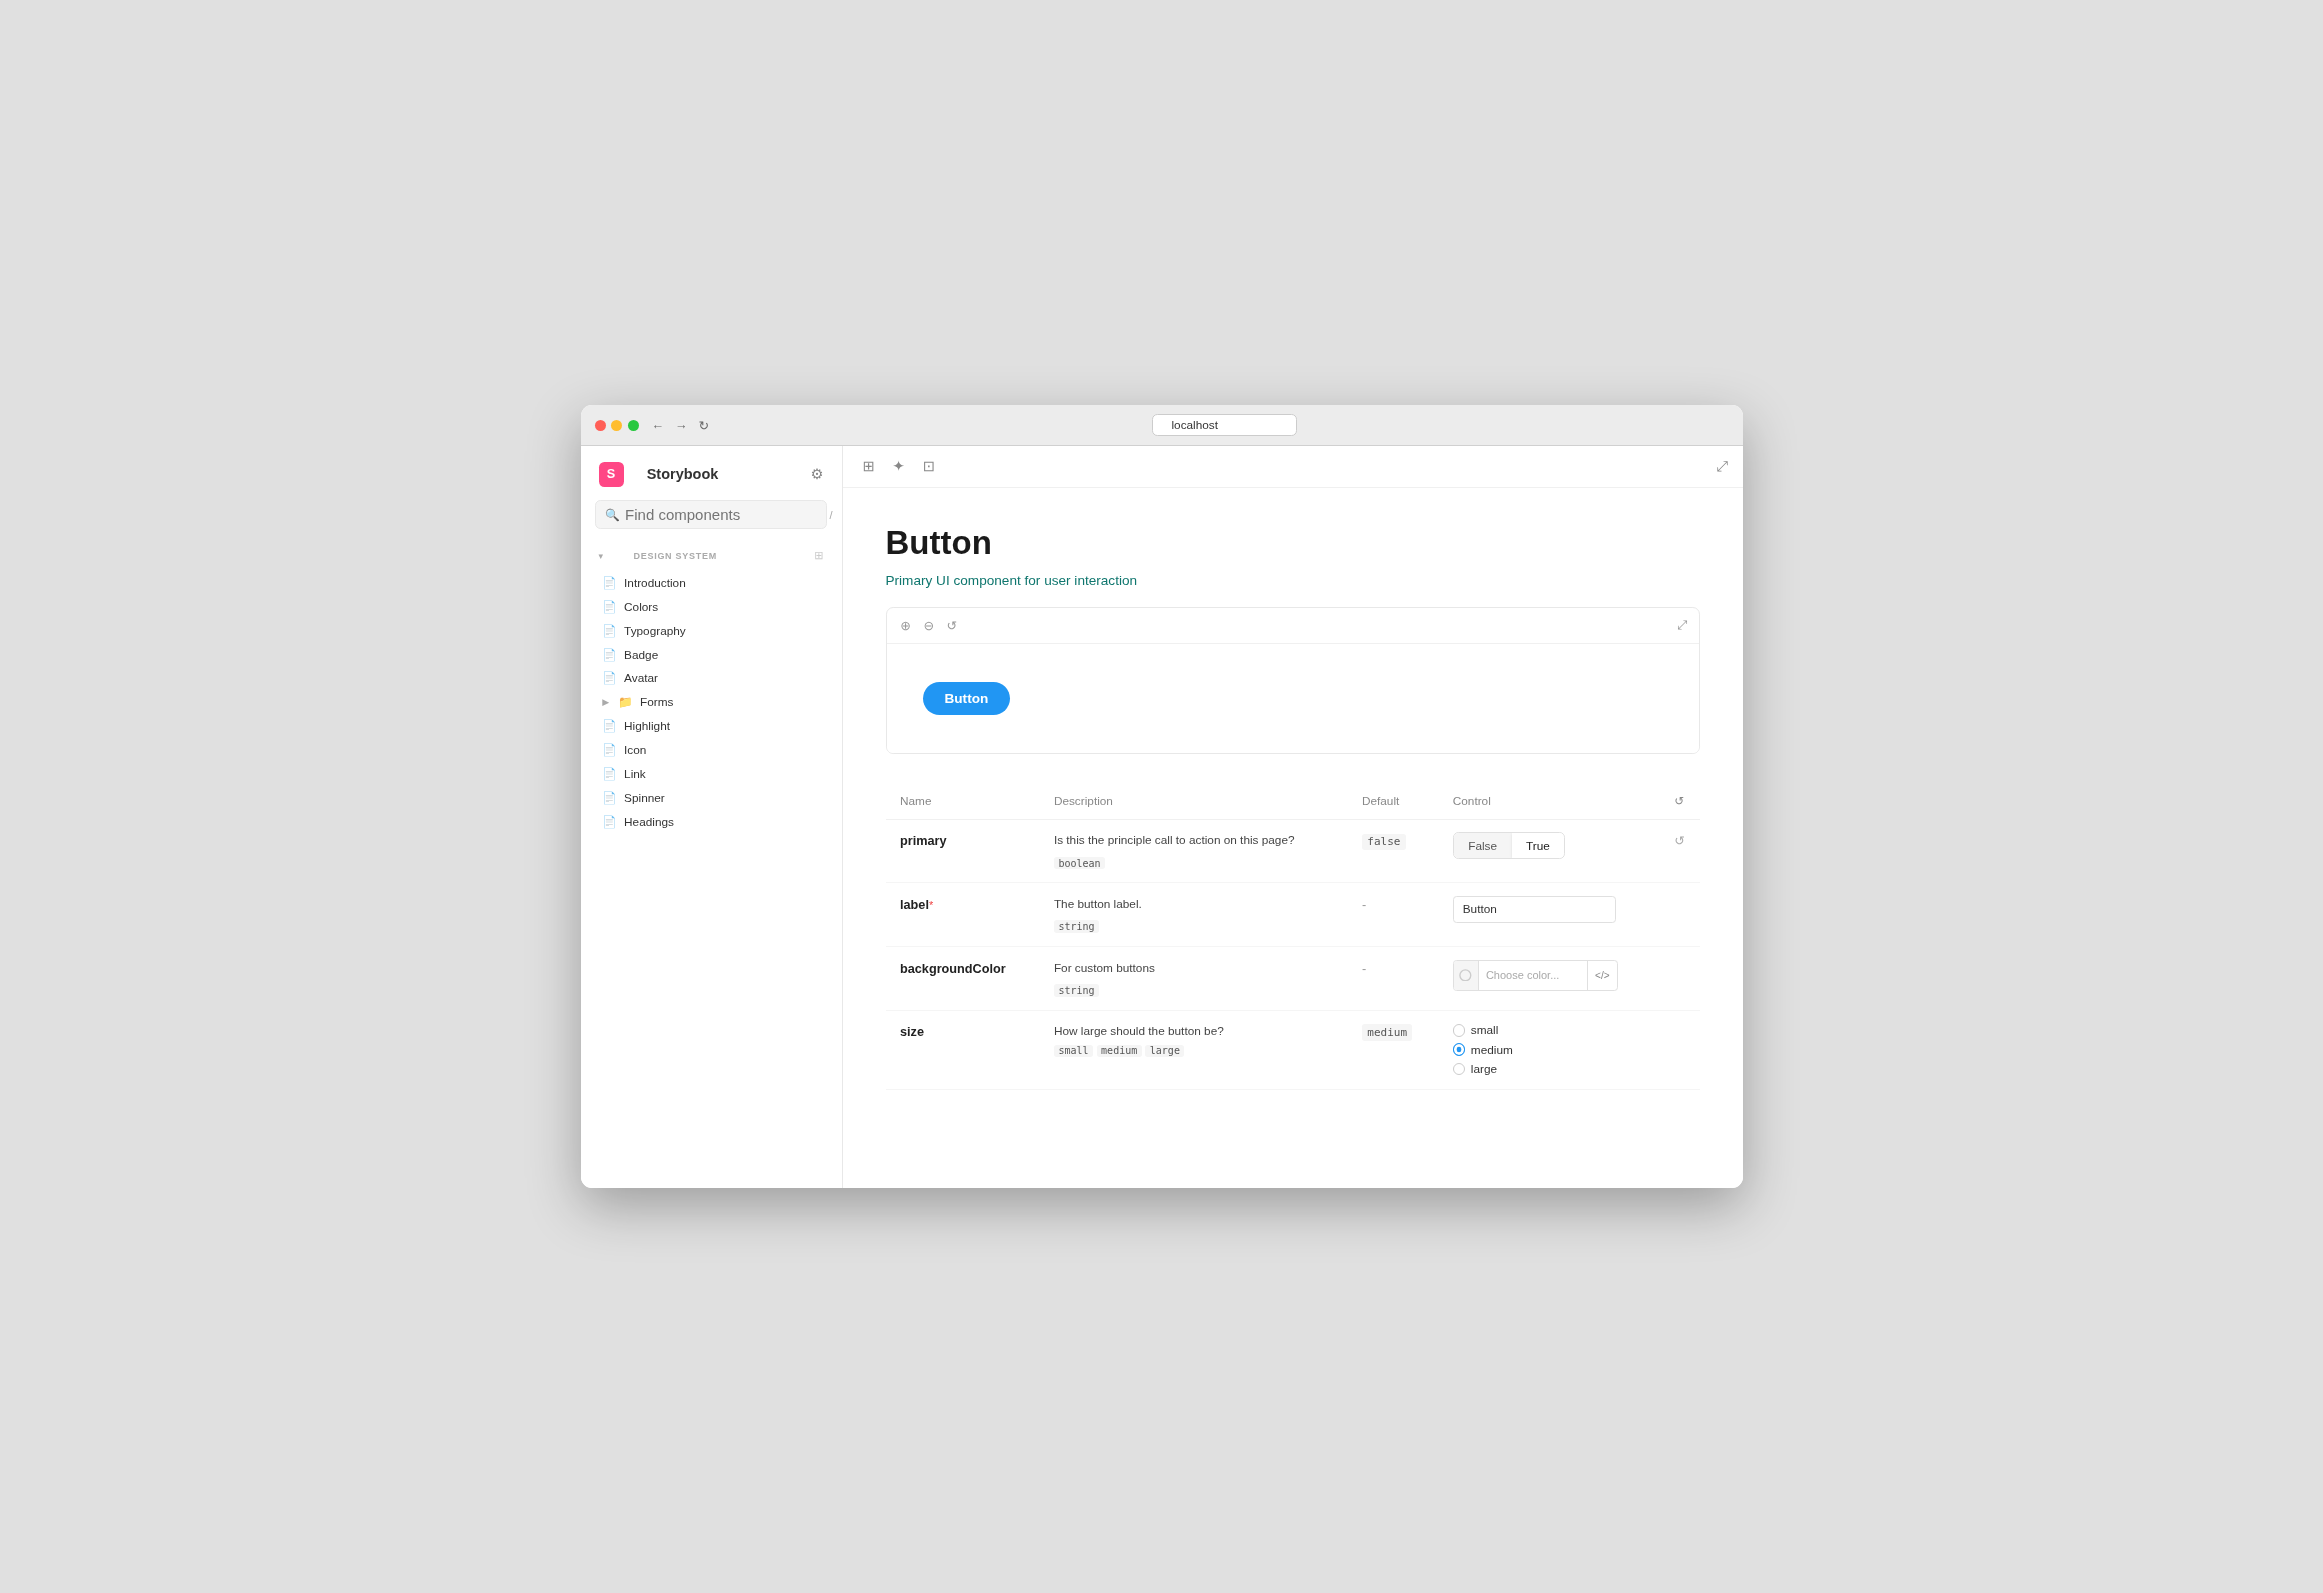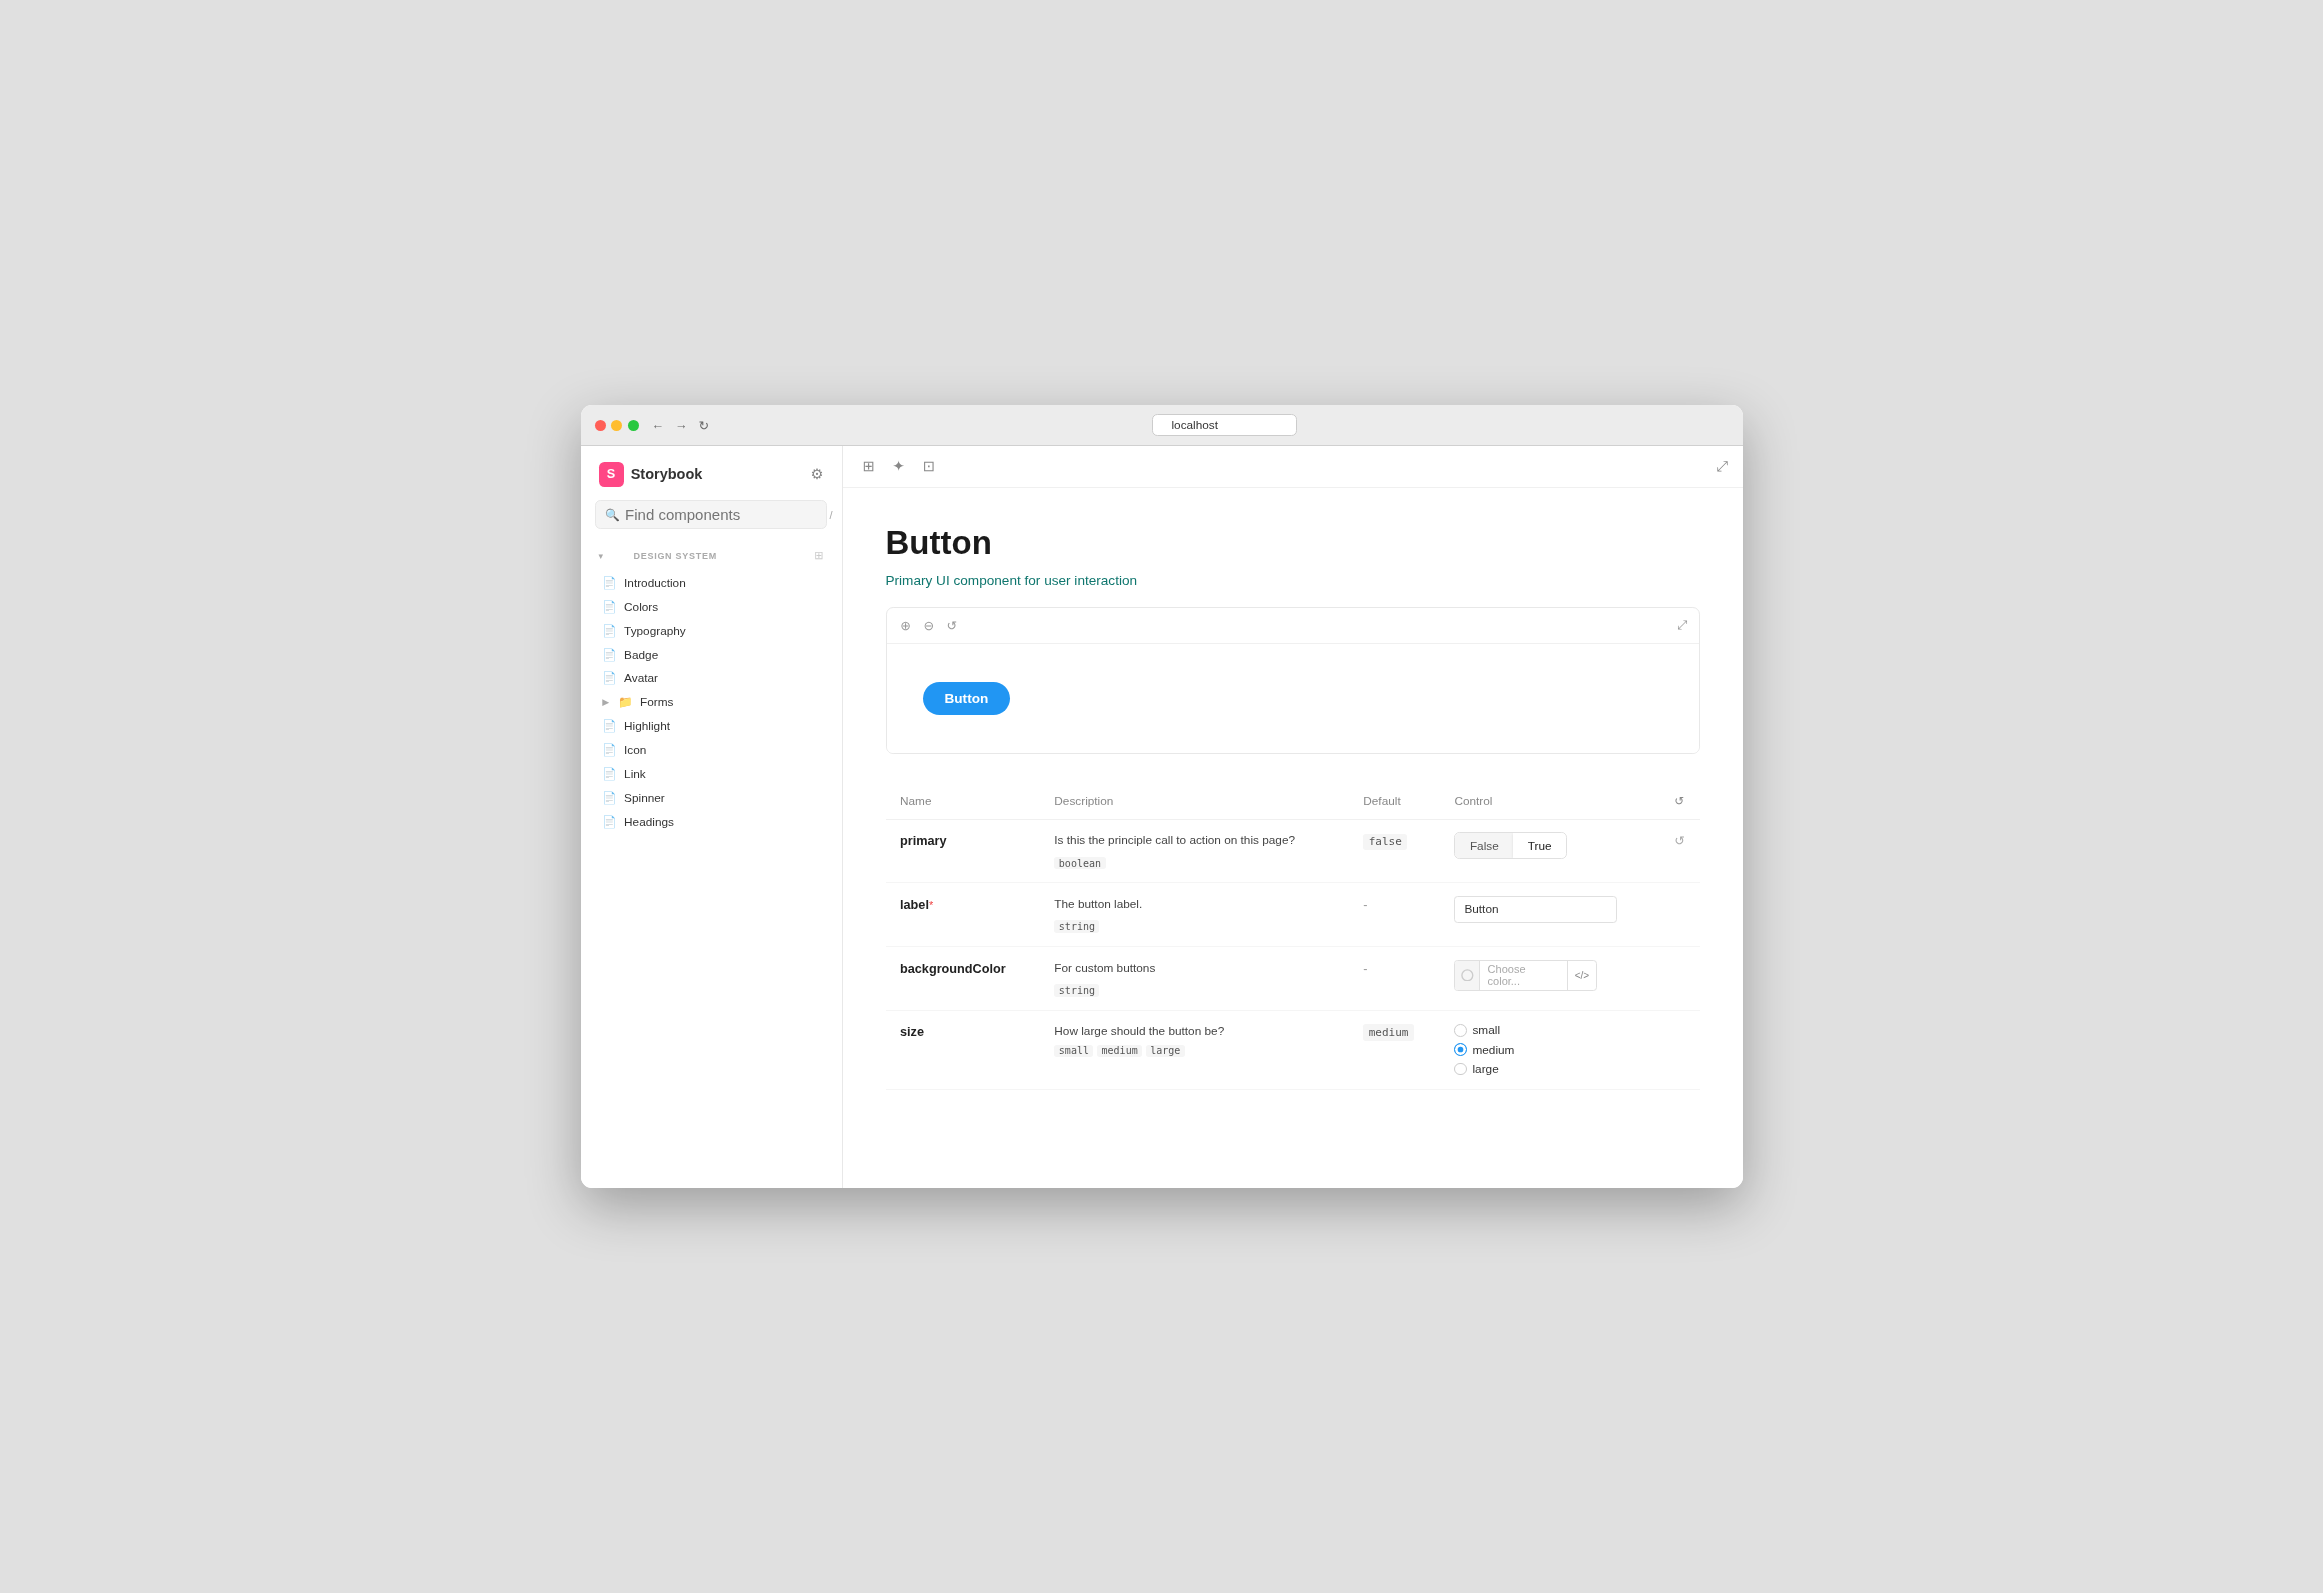--- a/index.html
+++ b/index.html
@@ -102,20 +102,21 @@
       align-items: center;
       justify-content: center;
       color: white;
       font-weight: bold;
       font-size: 12.7px;
     }
     .logo-text {
       font-size: 14.5px;
       font-weight: 700;
       color: #333;
+      margin-left: 16px;
     }
     .settings-icon {
       color: #888;
       cursor: pointer;
       font-size: 14.5px;
     }
     .search-bar {
       margin: 0 14.5px 14.5px;
       display: flex;
       align-items: center;
@@ -379,21 +380,21 @@
       color: #333;
       width: 163px;
       outline: none;
     }
     .color-control {
       display: flex;
       align-items: center;
       border: 0.9px solid #e0e0e0;
       border-radius: 3.6px;
       overflow: hidden;
-      width: 143px;
+      width: 165px;
     }
     .color-swatch {
       width: 25px;
       height: 29px;
       background: #f5f5f5;
       border-right: 0.9px solid #e0e0e0;
       display: flex;
       align-items: center;
       justify-content: center;
     }

